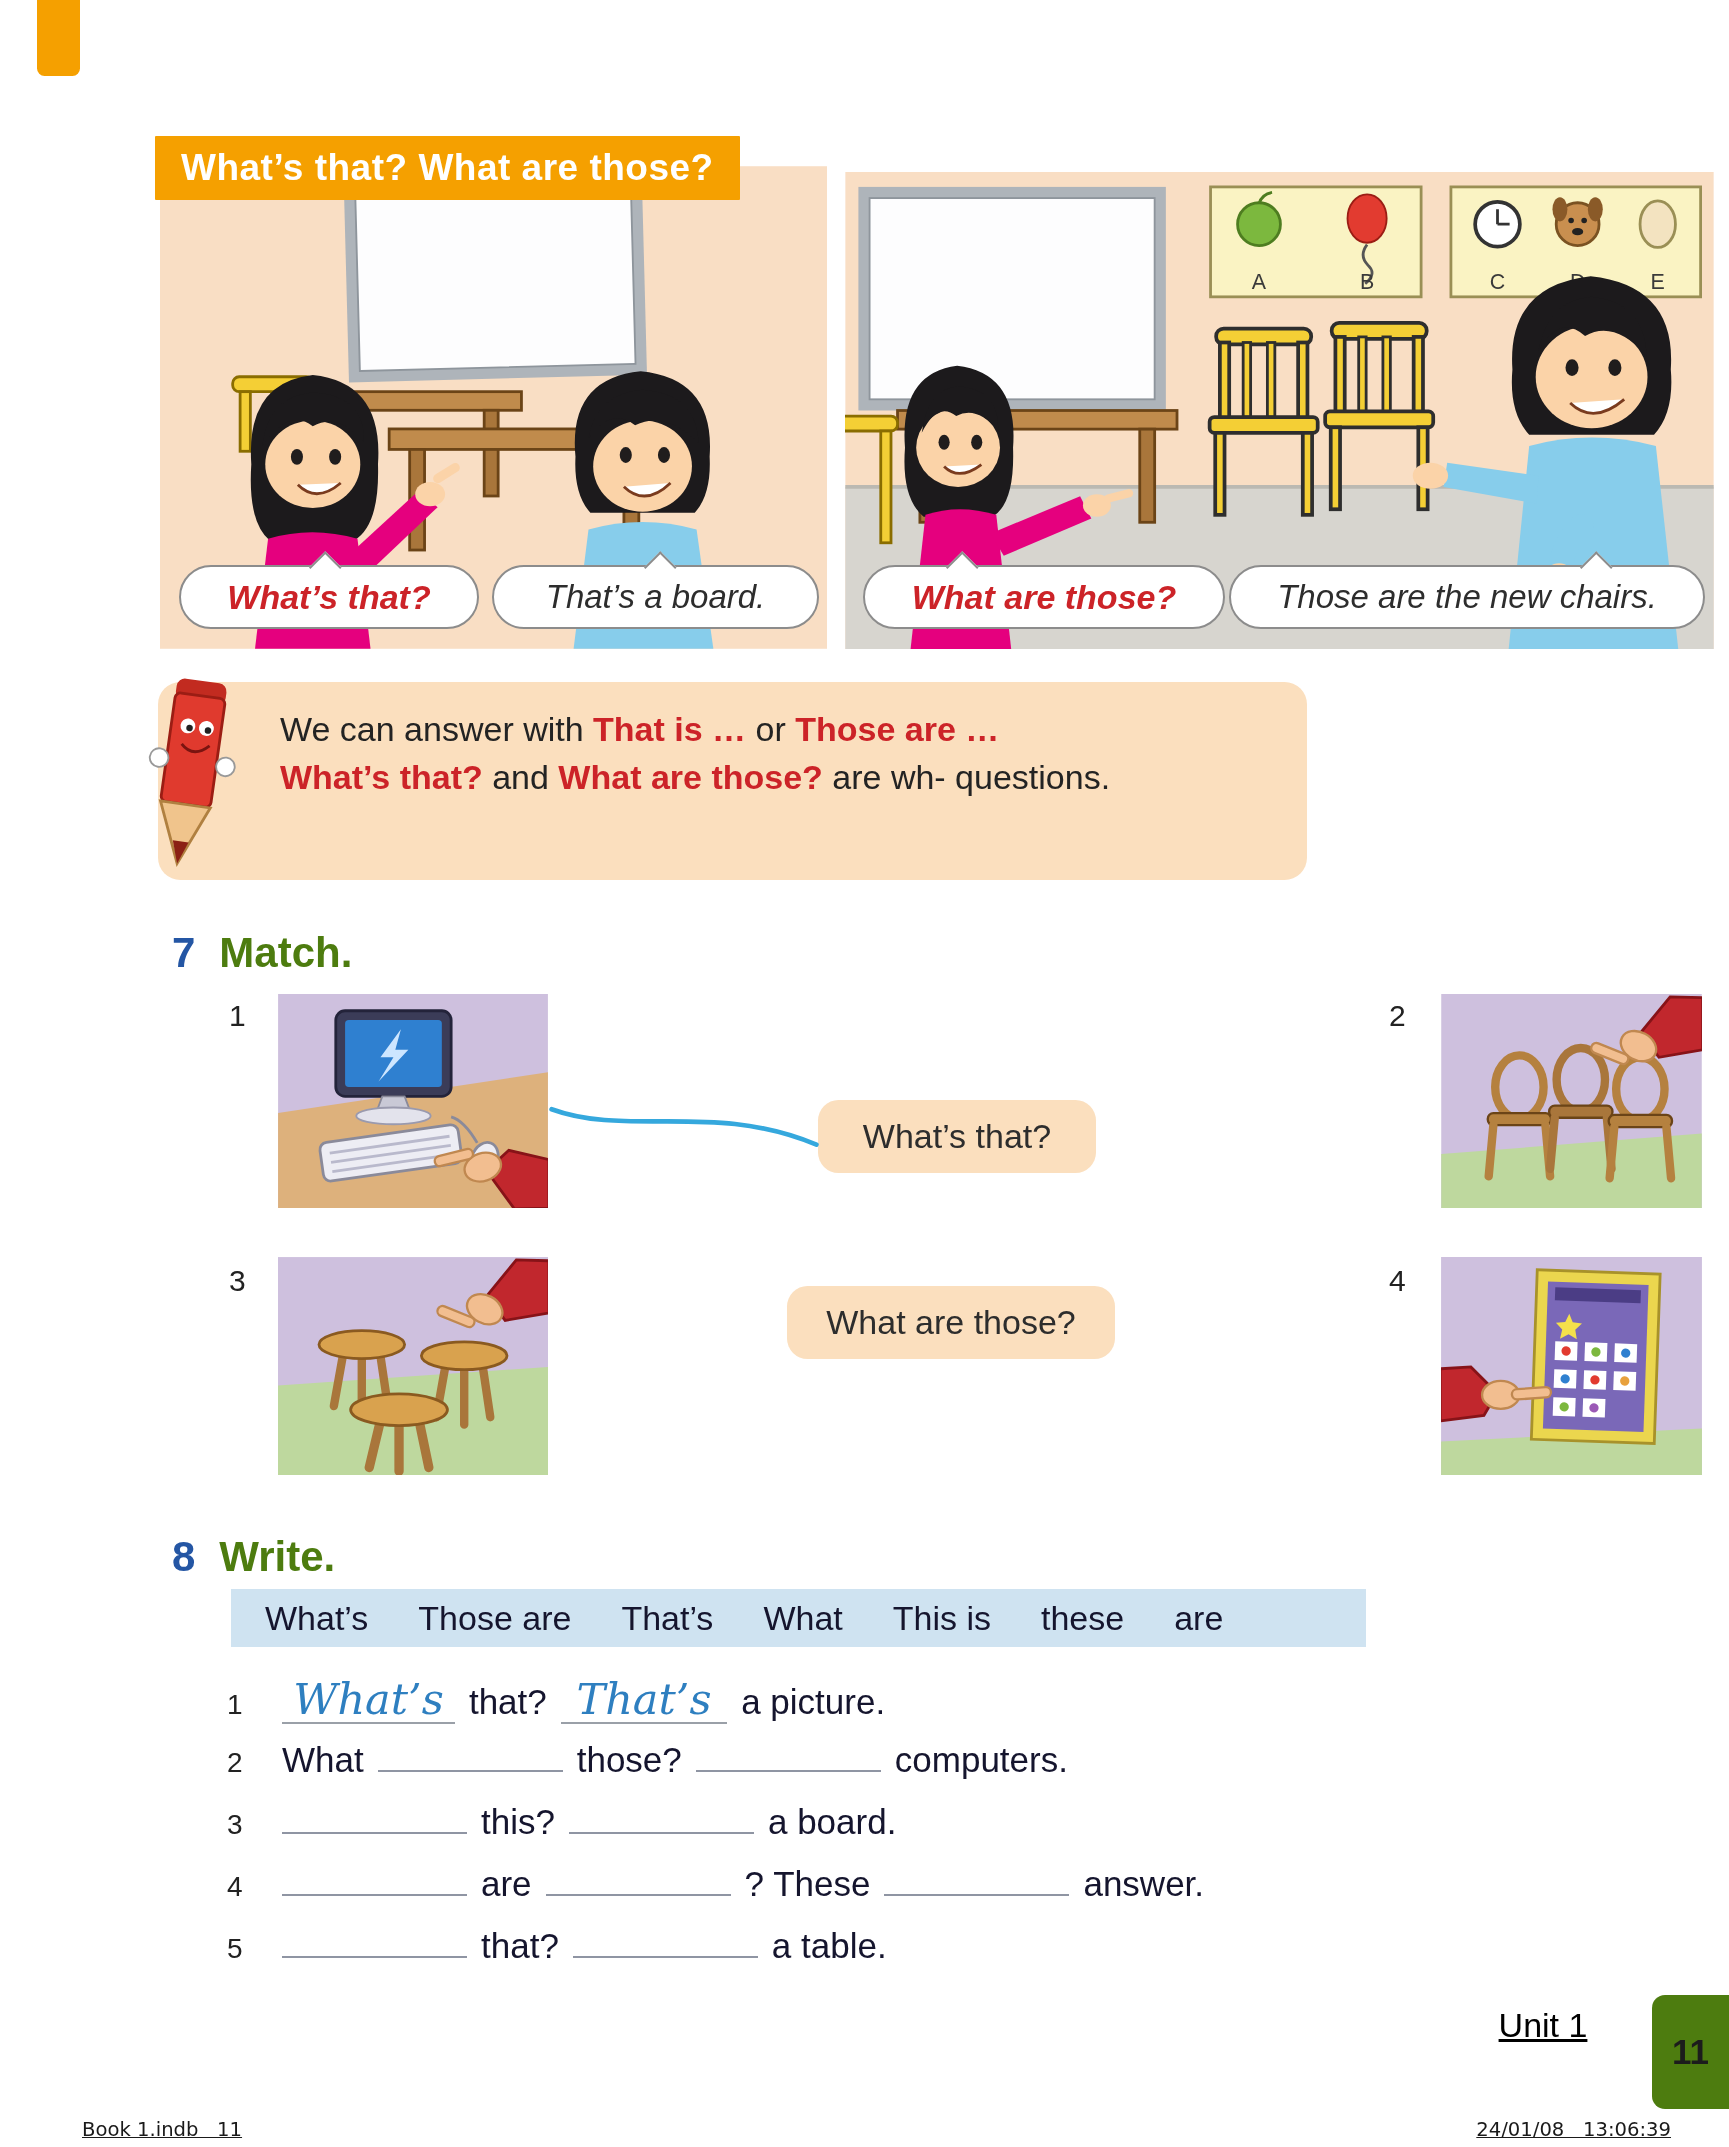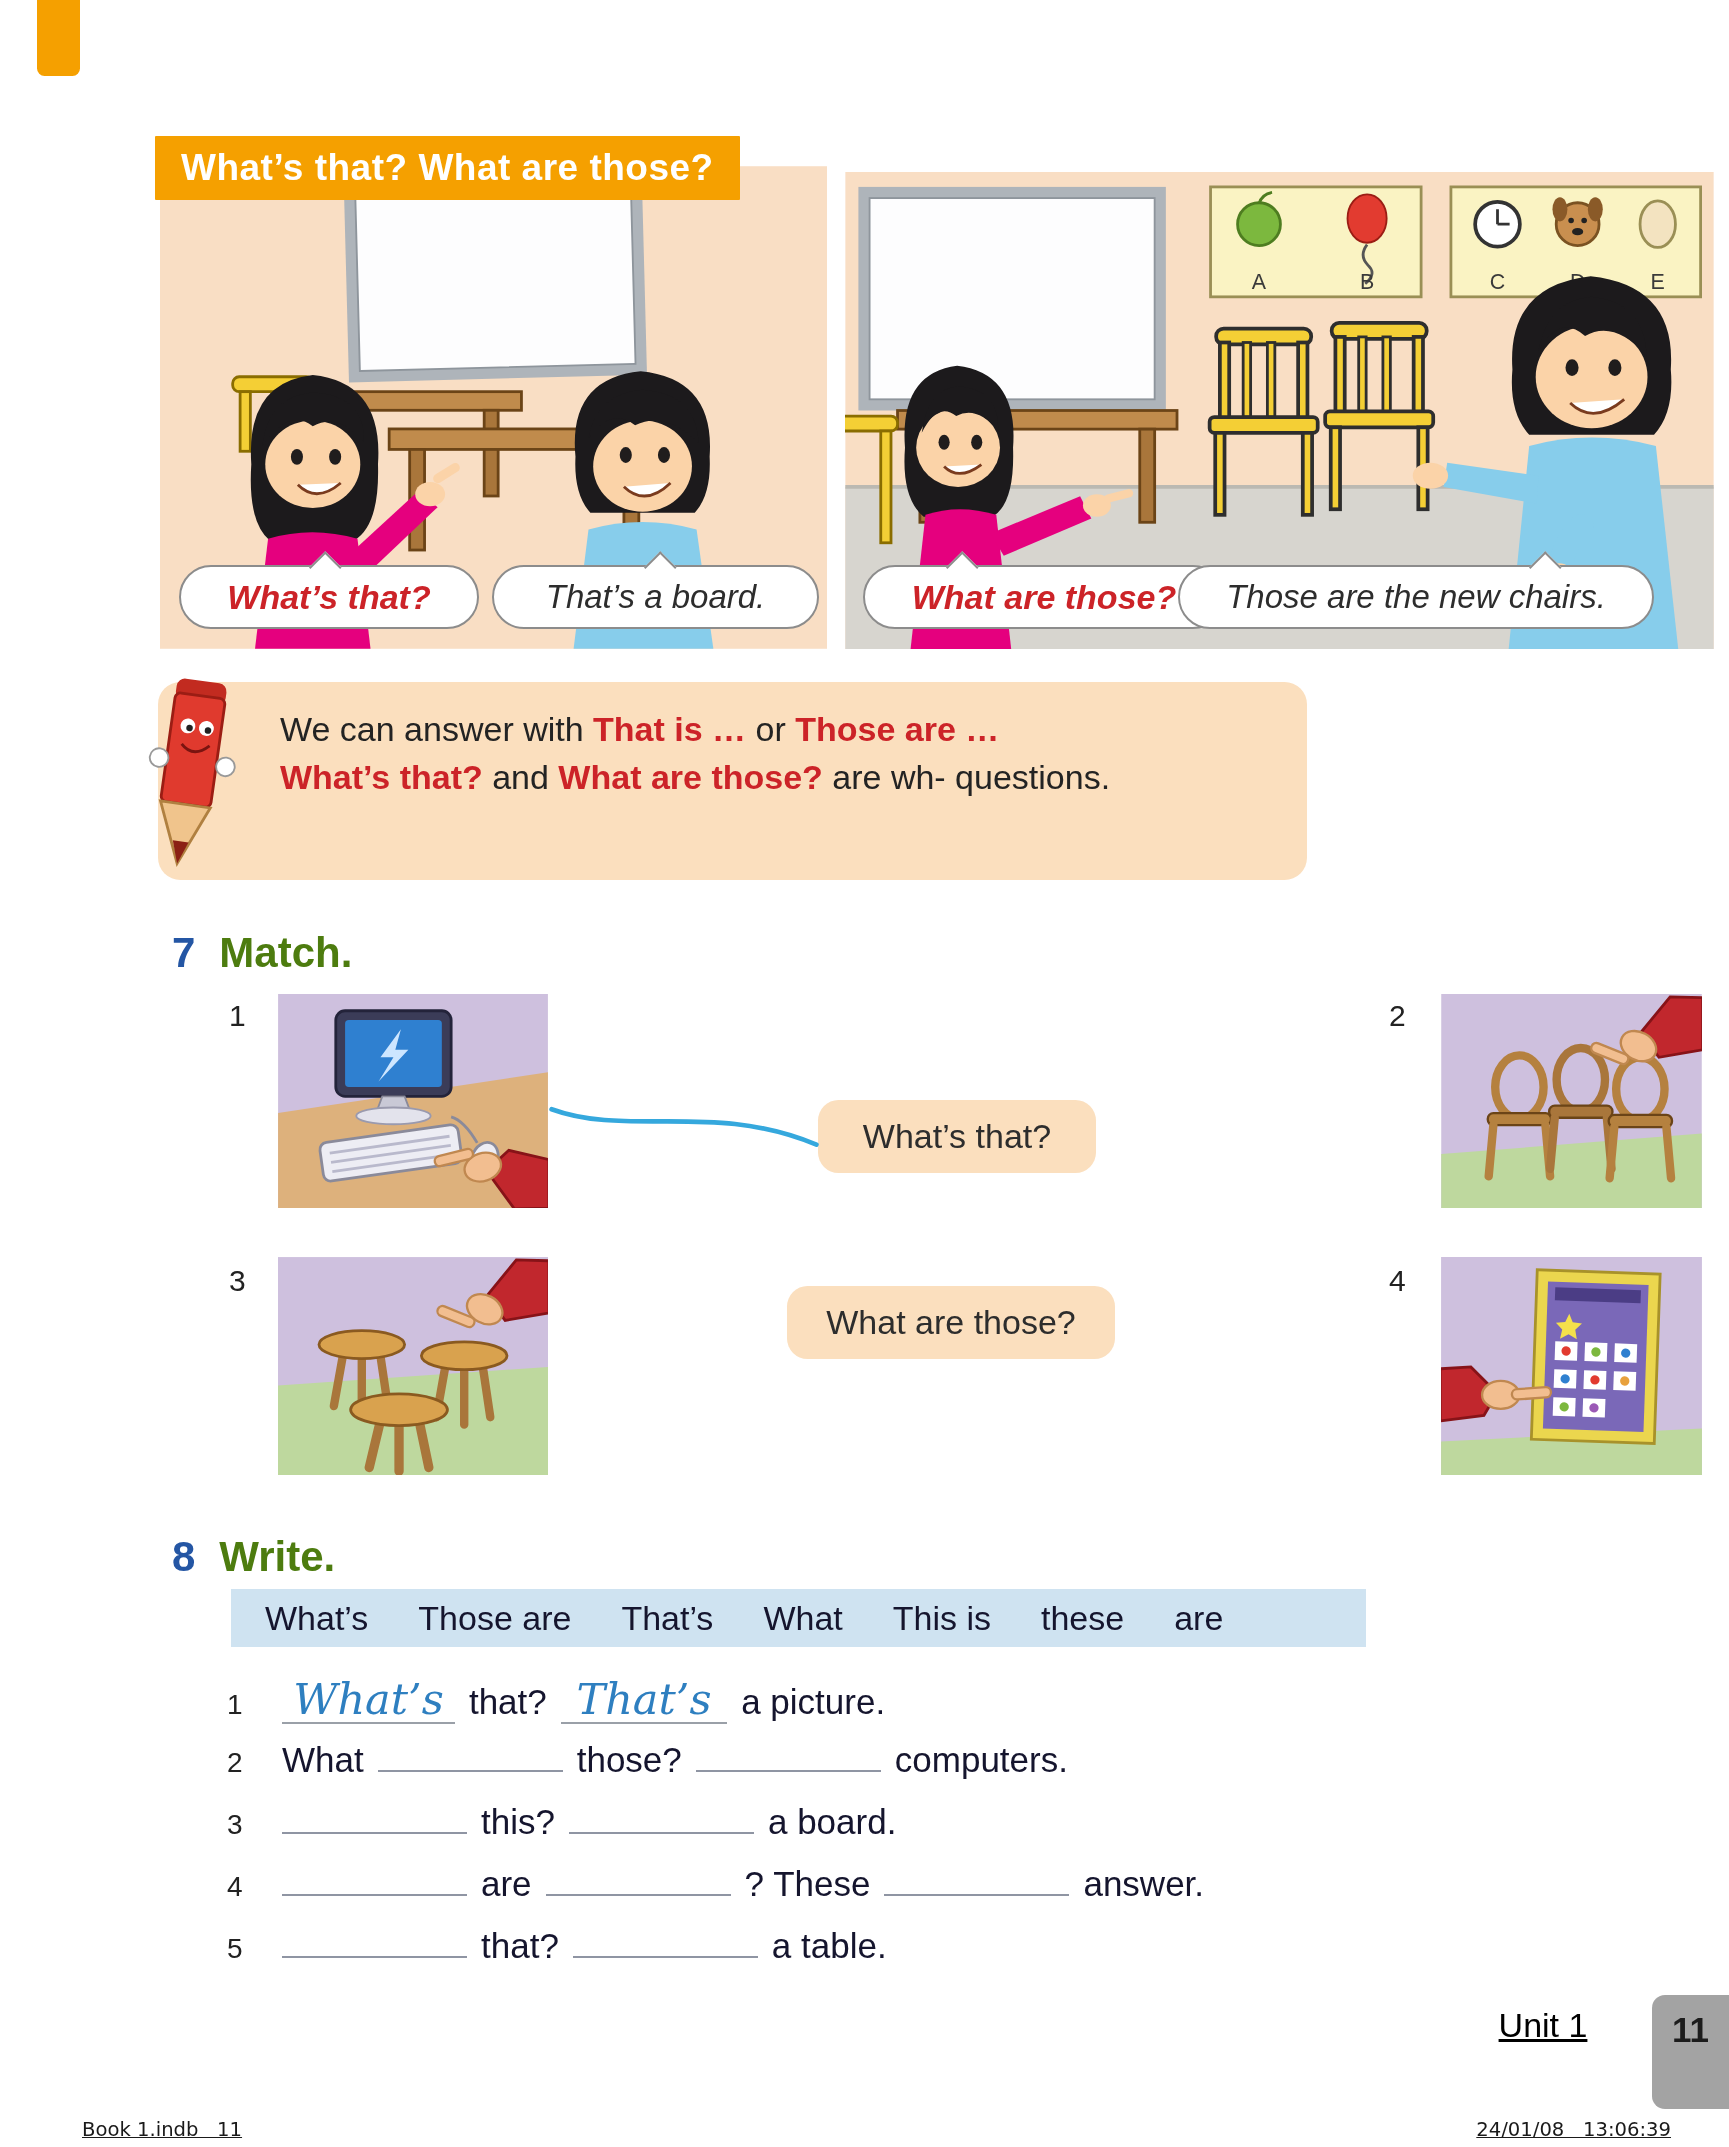--- a/index.html
+++ b/index.html
@@ -53,22 +53,22 @@
   .blank{display:inline-block;width:185px;height:28px;border-bottom:2.8px solid #8f95a3;flex:none;}
   .ansline{display:inline-block;min-width:144px;padding:0 11.2px;
            border-bottom:2.8px solid #9aa0a8;text-align:center;}
   .hand{font-family:"DejaVu Serif",serif;font-style:italic;font-size:43px;
         line-height:1;color:#2E7FC0;}
 
   
   .unit{position:absolute;left:1473px;top:2006px;width:140px;text-align:center;
         font-size:34px;color:#000000;text-decoration:underline;}
   .tab{position:absolute;left:1652px;top:1995px;width:77px;height:114px;
-       background:#a3a3a3;border-radius:13px 0 0 13px;display:flex;
-       justify-content:center;align-items:flex-start;padding-top:15px;
+       background:#4d7c0f;border-radius:13px 0 0 13px;display:flex;
+       justify-content:center;align-items:center;
        box-sizing:border-box;font-weight:bold;font-size:35px;color:#1c1c1c;}
   .slug{position:absolute;top:2118px;font-size:19.6px;color:#1a1a1a;white-space:pre;
         font-family:"DejaVu Sans",sans-serif;text-decoration:underline;}
 
   svg text{font-family:"Liberation Sans",sans-serif;font-size:23px;fill:#3a3a3a;}
 </style>
 </head>
 <body>
 
 <div class="page">
@@ -211,21 +211,21 @@
 
   <div class="bubble" style="left:179px;top:565px;width:296px;height:60px;--tail:45%">
     <span class="bq">What’s that?</span>
   </div>
   <div class="bubble" style="left:492px;top:565px;width:323px;height:60px;--tail:48%">
     <span class="ba">That’s a board.</span>
   </div>
   <div class="bubble" style="left:863px;top:565px;width:358px;height:60px;--tail:24%">
     <span class="bq">What are those?</span>
   </div>
-  <div class="bubble" style="left:1178px;top:565px;width:472px;height:60px;--tail:75%">
+  <div class="bubble" style="left:1229px;top:565px;width:472px;height:60px;--tail:75%">
     <span class="ba">Those are the new chairs.</span>
   </div>
 
   <div class="note-box"></div>
   <svg class="abs" style="left:119px;top:667px" width="140" height="228" viewBox="0 0 150 245">
     <g transform="rotate(8 75 120)">
       <rect x="48" y="14" width="54" height="24" rx="9" fill="#C22B20"></rect>
       <rect x="48" y="30" width="54" height="118" rx="6" fill="#E03A2E" stroke="#9b1d14" stroke-width="3"></rect>
       <circle cx="66" cy="64" r="8" fill="#fff"></circle>
         <circle cx="86" cy="64" r="8" fill="#fff"></circle>

